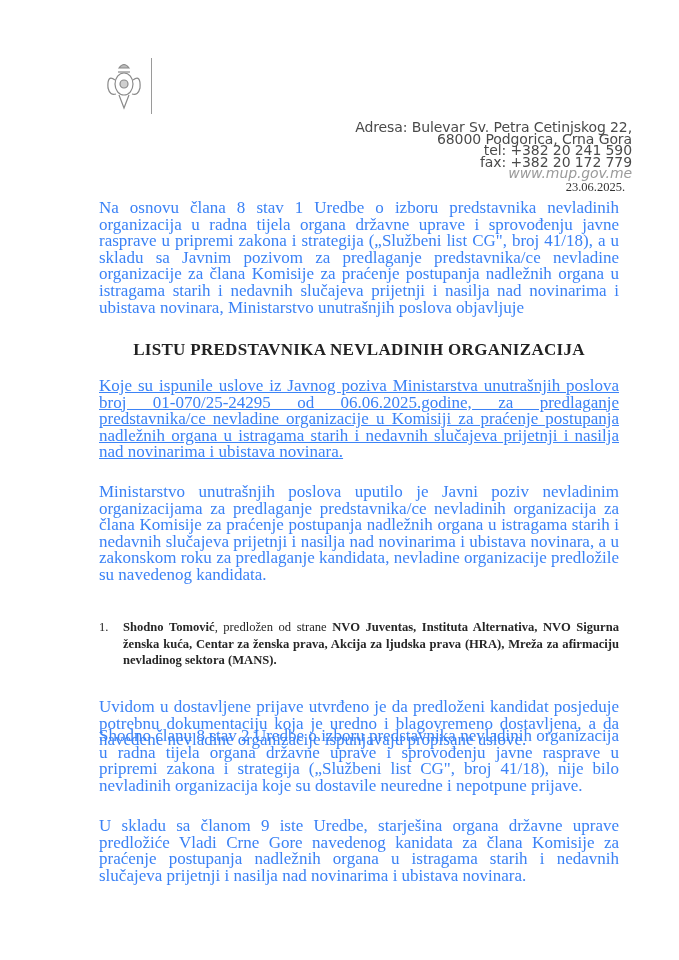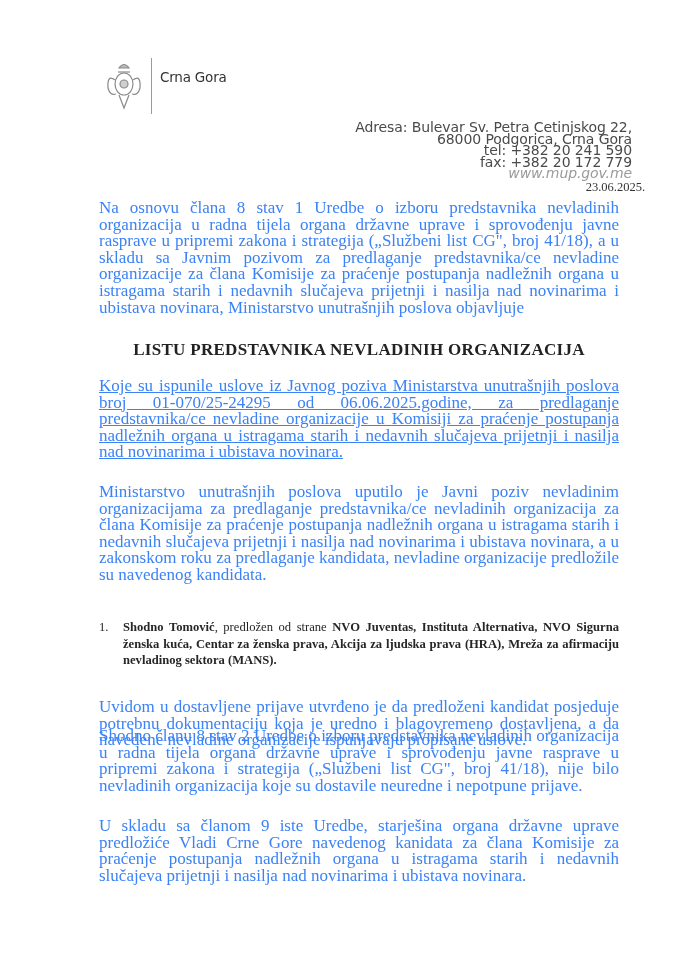--- a/index.html
+++ b/index.html
@@ -5,21 +5,21 @@
     html, body { margin: 0; padding: 0; }
     body {
       width: 679px; height: 960px; background: #ffffff; position: relative; overflow: hidden;
       font-family: "Liberation Serif", serif; color: #1e1e1e;
     }
     .crest { position: absolute; left: 106px; top: 60px; width: 36px; height: 52px; }
     .header-divider { position: absolute; left: 151px; top: 58px; width: 1px; height: 56px; background: #9a9a9a; }
     .org { position: absolute; left: 160px; top: 66px; font-family: "DejaVu Sans", sans-serif; font-size: 13.5px; color: #333; line-height: 22px; letter-spacing: -0.2px; }
     .address { position: absolute; right: 47px; top: 122px; text-align: right; font-family: "DejaVu Sans", sans-serif; font-size: 14px; color: #4a4a4a; line-height: 11.5px; letter-spacing: -0.1px; }
     .address .web { color: #9a9a9a; font-style: italic; }
-    .date { position: absolute; right: 34px; top: 180px; font-size: 12.5px; color: #333; }
+    .date { position: absolute; right: 54px; top: 180px; font-size: 12.5px; color: #333; }
     .p { position: absolute; left: 99px; width: 520px; font-size: 17px; line-height: 16.6px; text-align: justify; color: #3b82f6; }
     .title { position: absolute; left: 99px; width: 520px; top: 340px; text-align: center; font-weight: bold; font-size: 17px; letter-spacing: 0.3px; color: #222; }
     .list-item { position: absolute; left: 99px; width: 520px; top: 619px; font-size: 12.6px; line-height: 16.6px; color: #262626; }
     .list-item .num { position: absolute; left: 0; top: 0; }
     .list-item .body { margin-left: 24px; text-align: justify; }
     b { font-weight: bold; }
   </style>
 </head>
 <body>
 
@@ -31,21 +31,20 @@
       <path d="M9 20 Q1 14 2 28 Q4 36 10 34"></path>
       <path d="M27 20 Q35 14 34 28 Q32 36 26 34"></path>
       <path d="M13 35 L18 48 L23 35"></path>
       <circle cx="18" cy="24" r="4" fill="#cfcfcf"></circle>
       <path d="M12 12 L24 12"></path>
     </g>
   </svg>
 </div>
 <div class="header-divider"></div>
 <div class="org">
-  <div>Crna Gora</div>
 </div>
 
 <div class="address">
   <div>Adresa: Bulevar Sv. Petra Cetinjskog 22,</div>
   <div>68000 Podgorica, Crna Gora</div>
   <div>tel: +382 20 241 590</div>
   <div>fax: +382 20 172 779</div>
   <div class="web">www.mup.gov.me</div>
 </div>
 

